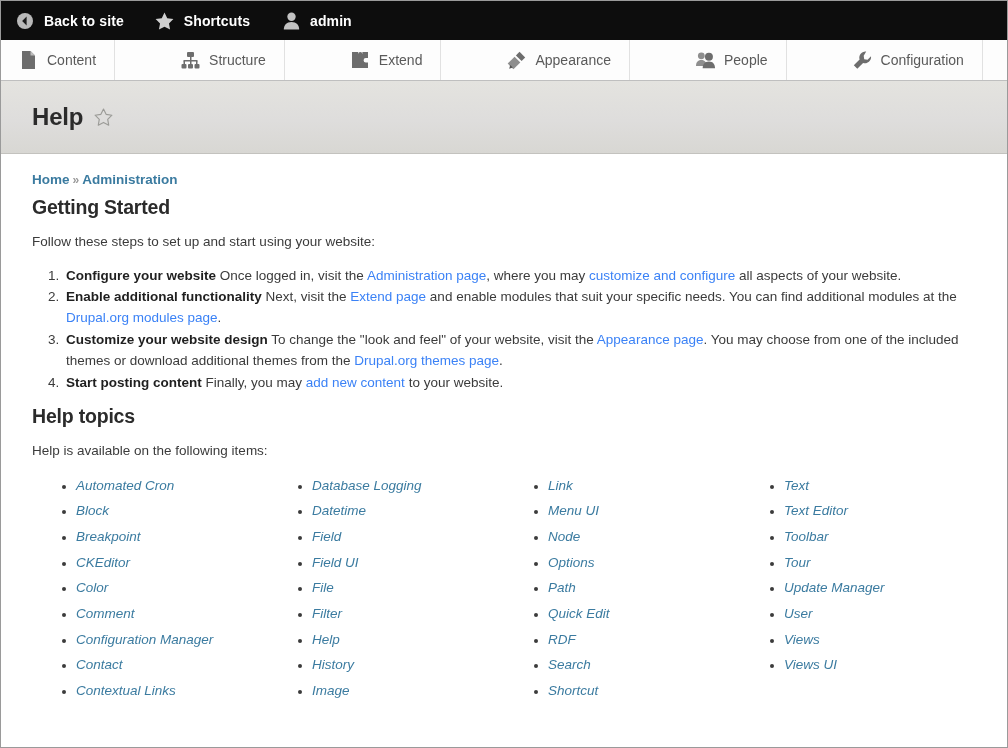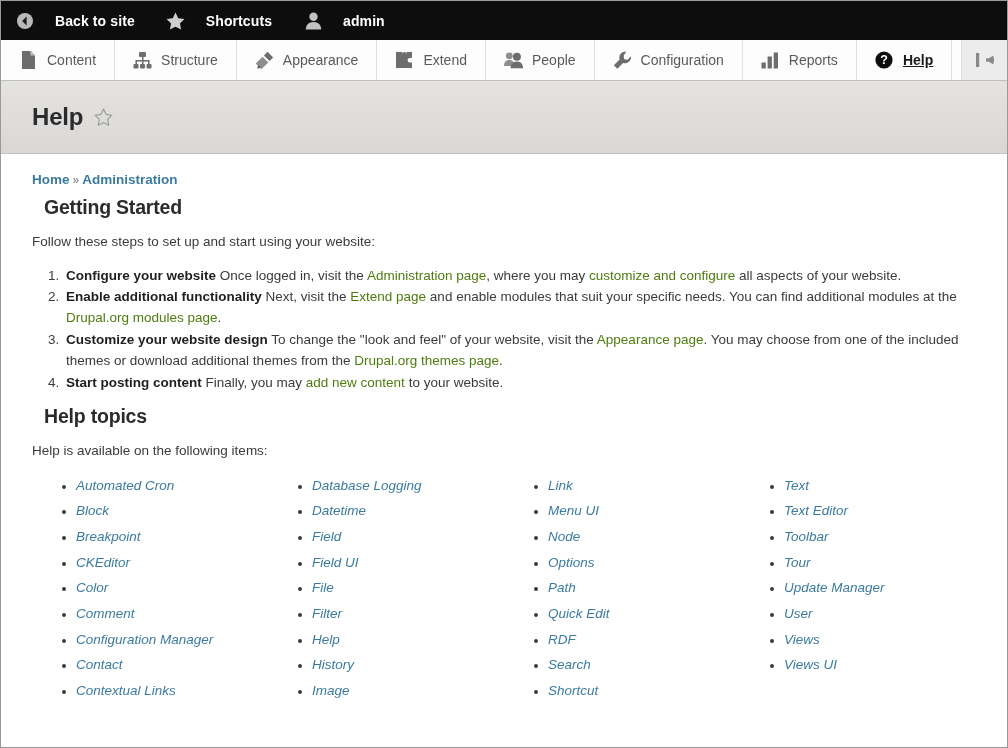--- a/index.html
+++ b/index.html
@@ -28,21 +28,21 @@
     height: 39px;
     background: #0d0d0d;
     display: flex;
     align-items: stretch;
     position: relative;
     z-index: 5;
   }
   .tb-tab {
     display: flex;
     align-items: center;
-    gap: 20px;
+    gap: 9px;
     padding: 0 17px 0 14px;
     color: #ffffff;
     font-size: 14px;
     font-weight: bold;
     text-decoration: none;
     cursor: pointer;
     white-space: nowrap;
     letter-spacing: .1px;
   }
   .tb-tab.active {
@@ -60,20 +60,21 @@
 
   
   .toolbar-menu {
     height: 41px;
     background: #fdfdfd;
     border-bottom: 1px solid #bfbfbf;
     display: flex;
     align-items: stretch;
     position: relative;
     z-index: 4;
+    gap: 48px;
   }
   .tm-item {
     display: flex;
     align-items: center;
     gap: 9px;
     padding: 0 18px;
     border-right: 1px solid #e1e1e1;
     color: #5a5a5a;
     font-size: 14px;
     text-decoration: none;
@@ -143,30 +144,30 @@
   .breadcrumb .sep {
     color: #9a9a9a;
     margin: 0 3px;
     font-size: 12px;
   }
 
   h2.section {
     font-size: 19.5px;
     font-weight: bold;
     color: #2b2b2b;
-    margin: 0 0 13px 12px;
+    margin: 0 0 13px 0;
     letter-spacing: -.2px;
   }
   p.lead {
     margin: 0 0 14px 0;
     font-size: 13.5px;
     line-height: 1.45;
     color: #3b3b3b;
   }
-  a { color: #4d7c0f; text-decoration: none; }
+  a { color: #3b82f6; text-decoration: none; }
 
   ol.steps {
     margin: 0 0 11px 0;
     padding-left: 31px;
     font-size: 13.5px;
     line-height: 1.55;
   }
   ol.steps li {
     margin-bottom: 1px;
     padding-left: 3px;
@@ -266,36 +267,36 @@
           <rect x="0.5" y="12" width="5" height="4.5" rx="1" fill="#6d6d6d"></rect>
           <rect x="7" y="12" width="5" height="4.5" rx="1" fill="#6d6d6d"></rect>
           <rect x="13.5" y="12" width="5" height="4.5" rx="1" fill="#6d6d6d"></rect>
         </svg>
       </span>
       <span class="tm-label">Structure</span>
     </a>
 
     <a class="tm-item">
       <span class="tm-icon">
+        <svg width="19" height="18" viewBox="0 0 19 18">
+          <path d="M1 1 H7 V3.2 A2.2 2.2 0 0 1 11.4 3.2 V1 H17 V7 H14.8 A2.2 2.2 0 0 0 14.8 11.4 H17 V17 H1 Z" fill="#6d6d6d"></path>
+        </svg>
+      </span>
+      <span class="tm-label">Extend</span>
+    </a>
+
+    <a class="tm-item">
+      <span class="tm-icon">
         <svg width="19" height="19" viewBox="0 0 19 19">
           <path d="M12.5 0.8 L18.2 6.5 L14.6 10.1 L8.9 4.4 Z" fill="#6d6d6d"></path>
           <path d="M7.6 5.7 L13.3 11.4 L6.4 18.3 L0.7 12.6 Z" fill="#8e8e8e"></path>
           <path d="M3.2 14 L5.8 16.6 L2.2 17.8 Z" fill="#555"></path>
         </svg>
       </span>
       <span class="tm-label">Appearance</span>
-    </a>
-
-    <a class="tm-item">
-      <span class="tm-icon">
-        <svg width="19" height="18" viewBox="0 0 19 18">
-          <path d="M1 1 H7 V3.2 A2.2 2.2 0 0 1 11.4 3.2 V1 H17 V7 H14.8 A2.2 2.2 0 0 0 14.8 11.4 H17 V17 H1 Z" fill="#6d6d6d"></path>
-        </svg>
-      </span>
-      <span class="tm-label">Extend</span>
     </a>
 
     <a class="tm-item">
       <span class="tm-icon">
         <svg width="20" height="18" viewBox="0 0 20 18">
           <circle cx="5.6" cy="4.6" r="3.6" fill="#8e8e8e"></circle>
           <path d="M5.6 9 C1.8 9 0 11.5 0 15.4 L11.2 15.4 C11.2 11.5 9.4 9 5.6 9 Z" fill="#8e8e8e"></path>
           <circle cx="13.6" cy="5.6" r="4.2" fill="#6d6d6d"></circle>
           <path d="M13.6 10.5 C9.2 10.5 7 13.4 7 17.8 L20 17.8 C20 13.4 18 10.5 13.6 10.5 Z" fill="#6d6d6d"></path>
         </svg>

